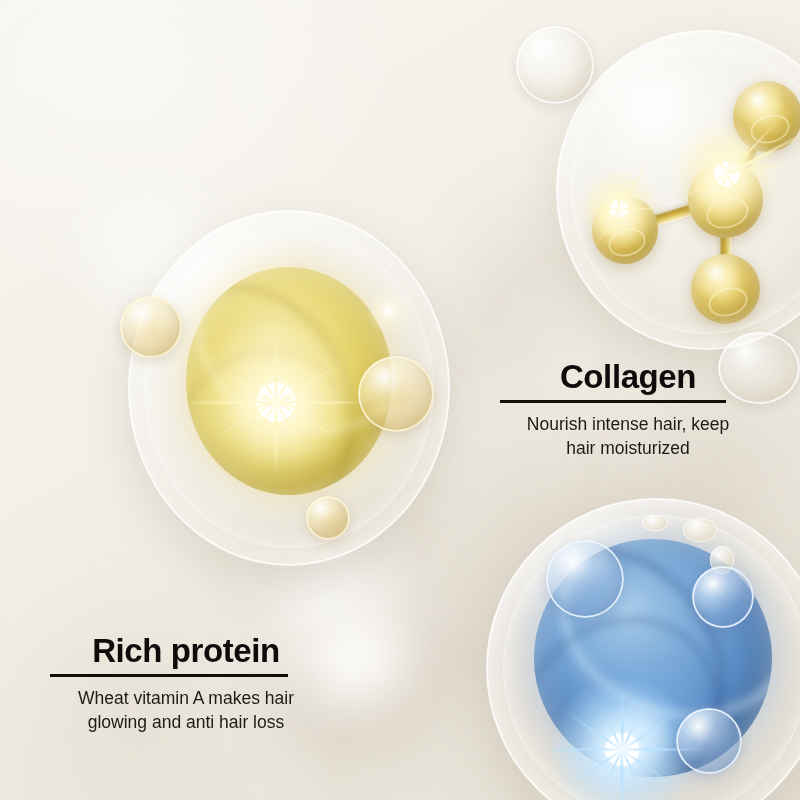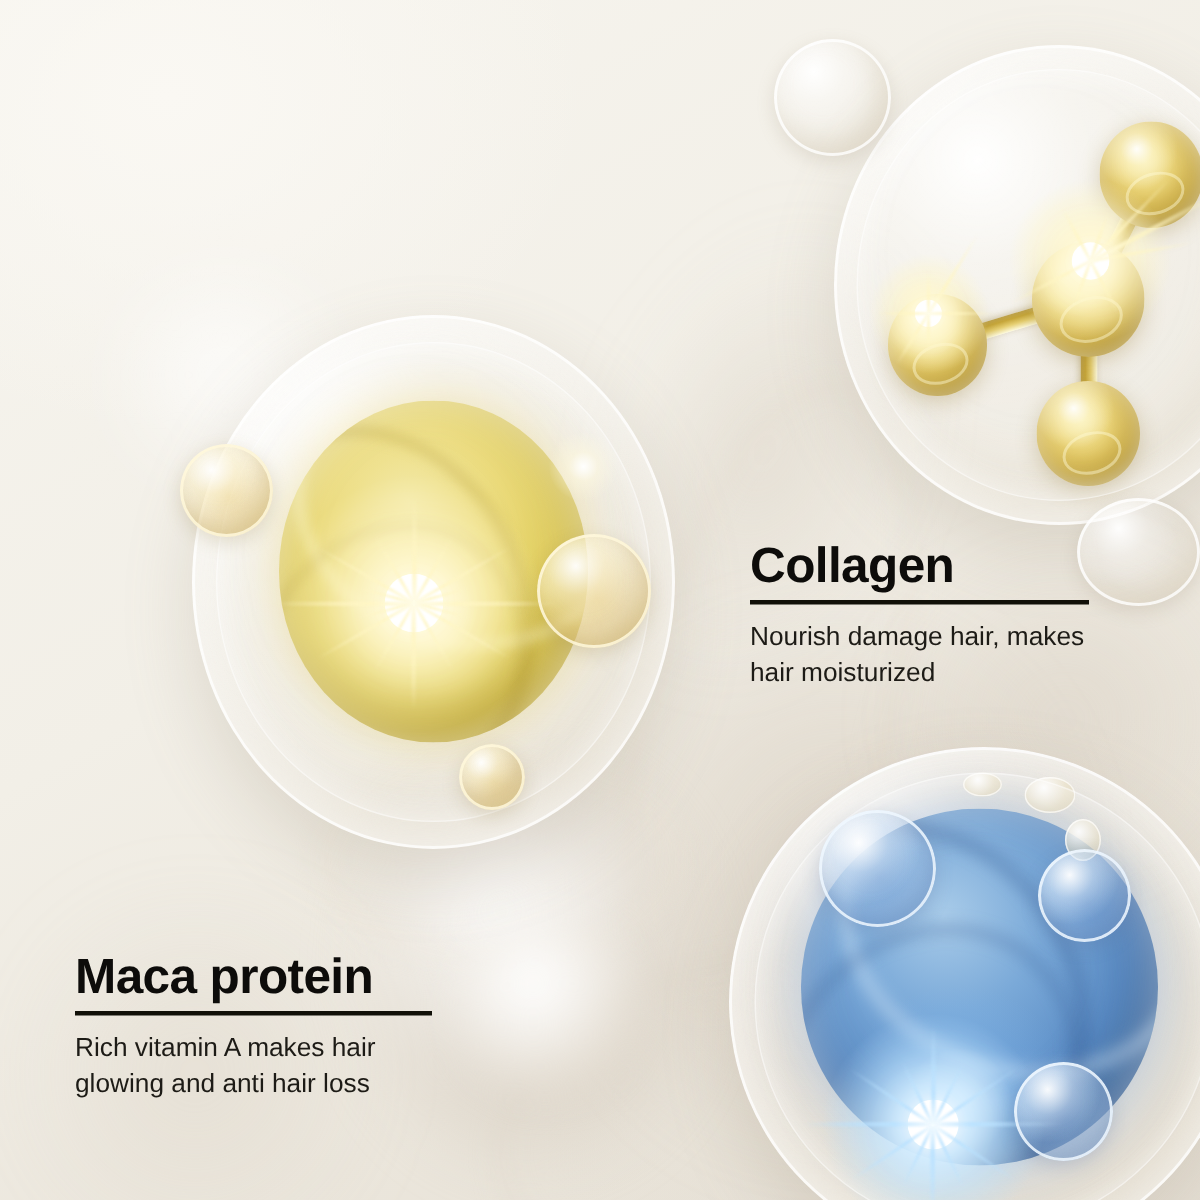--- a/index.html
+++ b/index.html
@@ -176,21 +176,21 @@
     background:radial-gradient(circle at 38% 30%,rgba(255,255,255,.9),rgba(236,226,198,.6) 55%,rgba(214,198,156,.45) 100%);
     box-shadow:inset 0 0 0 1px rgba(255,255,255,.7);
   }
 
   
   .headline{
     position:absolute;left:52px;top:58px;width:470px;
     font-size:25.5px;line-height:28.5px;color:#14130f;font-weight:400;
     letter-spacing:-.1px;white-space:pre-line;
   }
-  .label-block{position:absolute;}
+  .label-block{position:absolute;text-align:center;}
   .label-title{
     font-size:33px;font-weight:700;color:#0d0c0a;letter-spacing:-.4px;line-height:38px;
     margin:0;
   }
   .label-rule{
     height:3px;background:#111008;margin-top:4px;border:0;
   }
   .label-desc{
     font-size:17.5px;line-height:24px;color:#1d1b16;margin-top:9px;white-space:pre-line;
     font-weight:400;
@@ -316,24 +316,24 @@
     <div class="droplet" style="left:66%;top:14%;width:24px;height:28px;"></div>
   </div>
   <div class="bubble blue" style="left:546px;top:540px;width:78px;height:78px;"></div>
   <div class="bubble blue" style="left:692px;top:566px;width:62px;height:62px;"></div>
   <div class="bubble blue" style="left:676px;top:708px;width:66px;height:66px;"></div>
 
 
   <div class="label-block" id="collagen-block">
     <div class="label-title">Collagen</div>
     <div class="label-rule"></div>
-    <div class="label-desc">Nourish damage hair, makes
+    <div class="label-desc">Nourish intense hair, keep
 hair moisturized</div>
   </div>
 
   <div class="label-block" id="wheat-block">
-    <div class="label-title">Maca protein</div>
+    <div class="label-title">Rich protein</div>
     <div class="label-rule"></div>
-    <div class="label-desc">Rich vitamin A makes hair
+    <div class="label-desc">Wheat vitamin A makes hair
 glowing and anti hair loss</div>
   </div>
 
 </div>
 
 </body></html>

